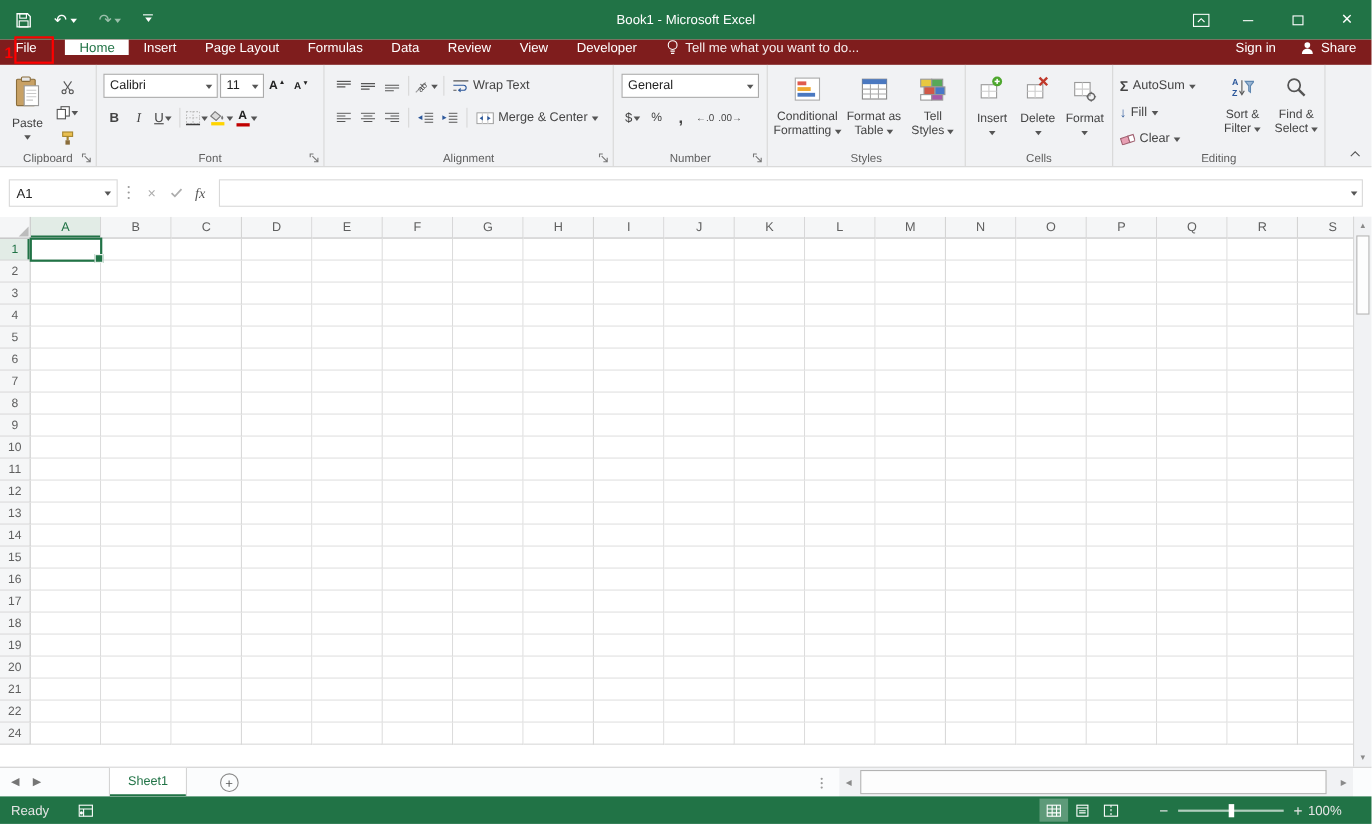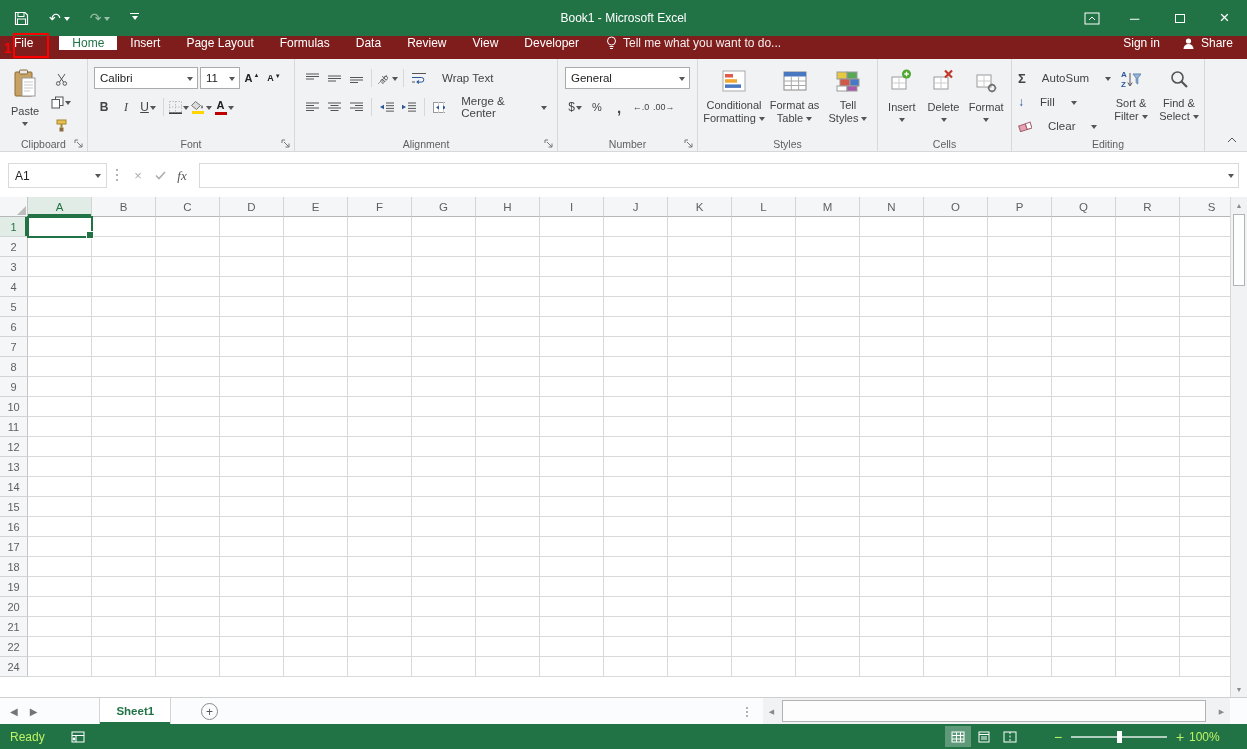--- a/index.html
+++ b/index.html
@@ -38,21 +38,21 @@
   .g-body{display:flex}
   .colstack{display:flex;flex-direction:column;gap:7px}
   .r-row{display:flex;align-items:center;gap:2px;height:22px}
   .icon-btn{min-width:20px;height:20px;display:flex;align-items:center;justify-content:center;gap:1px;color:#444}
   .drop{width:0;height:0;border:3px solid transparent;border-top:4px solid #555;margin-top:4px}
   .combo{display:flex;align-items:center;background:#fff;border:1px solid #ababab;height:22px}
   .combo .val{flex:1;padding-left:5px;font-size:11.5px;color:#222;white-space:nowrap;overflow:hidden}
   .combo .dd{width:15px;display:flex;align-items:center;justify-content:center}
   .bigbtn{display:flex;flex-direction:column;align-items:center;font-size:11px;color:#444;text-align:center;line-height:13px;padding-top:2px}
   .bigbtn .bicon{margin-bottom:3px}
-  .smallbtn{display:flex;align-items:center;gap:16px;height:22px;font-size:11.5px;color:#444;padding:0 3px}
+  .smallbtn{display:flex;align-items:center;gap:4px;height:22px;font-size:11.5px;color:#444;padding:0 3px}
   .vsep{width:1px;height:18px;background:#d8d8d8;margin:0 3px}
   .stack-icon{display:flex;flex-direction:column;align-items:center;line-height:1}
   .stack-icon .letter{font-size:11px;font-weight:bold;color:#222}
   .stack-icon .bar{width:12px;height:3px;margin-top:1px}
   .sigma{font-size:13px;font-weight:bold;color:#444}
   .fill-arrow{color:#2b579a;font-weight:bold;font-size:12px}
   .dec-txt{font-size:9px;color:#444;letter-spacing:0}
   .fontAZ{font-size:11px;font-weight:bold;color:#222;display:flex;align-items:flex-start}
   .fontAZ sup{font-size:6px;margin-left:1px}
 
@@ -83,30 +83,30 @@
   
   .vscroll{position:absolute;right:0;top:197px;width:17px;height:500px;background:#f1f2f4;border-left:1px solid #d8d8d8}
   .varrow{height:16px;display:flex;align-items:center;justify-content:center;font-size:7px;color:#8a8a8a}
   .varrow.bottom{position:absolute;bottom:0;left:0;right:0}
   .vthumb{position:absolute;top:17px;left:2px;width:12px;height:72px;background:#fdfdfd;border:1px solid #b3b3b3}
 
   
   .sheetbar{position:absolute;top:697px;left:0;width:1247px;height:27px;background:#fbfcfd;border-top:1px solid #cfcfcf;display:flex;align-items:stretch}
   .sheetnav{display:flex;align-items:center;gap:12px;padding:0 10px;color:#757575;font-size:10px}
   .sheettab{margin-left:52px;padding:0 16px;display:flex;align-items:center;font-size:11.5px;background:#fff;border-left:1px solid #d4d4d4;border-right:1px solid #d4d4d4}
-  .sheettab.active{color:#217346;font-weight:bold;box-shadow:inset 0 -2px 0 #217346}
+  .sheettab.active{color:#217346;font-weight:normal;box-shadow:inset 0 -2px 0 #217346}
   .addsheet{width:17px;height:17px;border:1px solid #8a8a8a;border-radius:50%;display:flex;align-items:center;justify-content:center;color:#555;font-size:12px;margin:5px 0 0 30px;line-height:1}
   .h-splitter{position:absolute;left:746px;top:9px;width:2px;height:2px;border-radius:50%;background:#9a9a9a;box-shadow:0 4px 0 #9a9a9a,0 8px 0 #9a9a9a}
   .hscroll{position:absolute;left:763px;top:0;width:467px;height:27px;background:#f1f2f4;display:flex;align-items:center}
   .harrow{width:17px;height:27px;display:flex;align-items:center;justify-content:center;font-size:7px;color:#8a8a8a}
   .htrack{flex:1;height:27px;position:relative}
   .hthumb{position:absolute;left:2px;top:2px;height:22px;width:424px;background:#fdfdfd;border:1px solid #b3b3b3}
 
   
-  .statusbar{position:absolute;top:724px;left:0;width:1247px;height:25px;background:#217346;color:#bef264;display:flex;align-items:center;font-size:12px}
+  .statusbar{position:absolute;top:724px;left:0;width:1247px;height:25px;background:#217346;color:#e5e5e5;display:flex;align-items:center;font-size:12px}
   .statusleft{display:flex;align-items:center;gap:26px;padding-left:10px}
   .statusright{margin-left:auto;display:flex;align-items:center;padding-right:12px}
   .viewbtn{width:26px;height:21px;display:flex;align-items:center;justify-content:center}
   .viewbtn.current{background:rgba(255,255,255,.28)}
   .zoomctl{display:flex;align-items:center;margin-left:26px}
   .zoombtn{width:18px;text-align:center;font-size:14px}
   .zoomtrack{width:96px;height:2px;background:rgba(255,255,255,.65);position:relative;margin:0 4px}
   .zoomthumb{position:absolute;left:46px;top:-5px;width:5px;height:12px;background:#fff}
   .zoomlabel{width:46px;text-align:left;font-size:12px}
 

